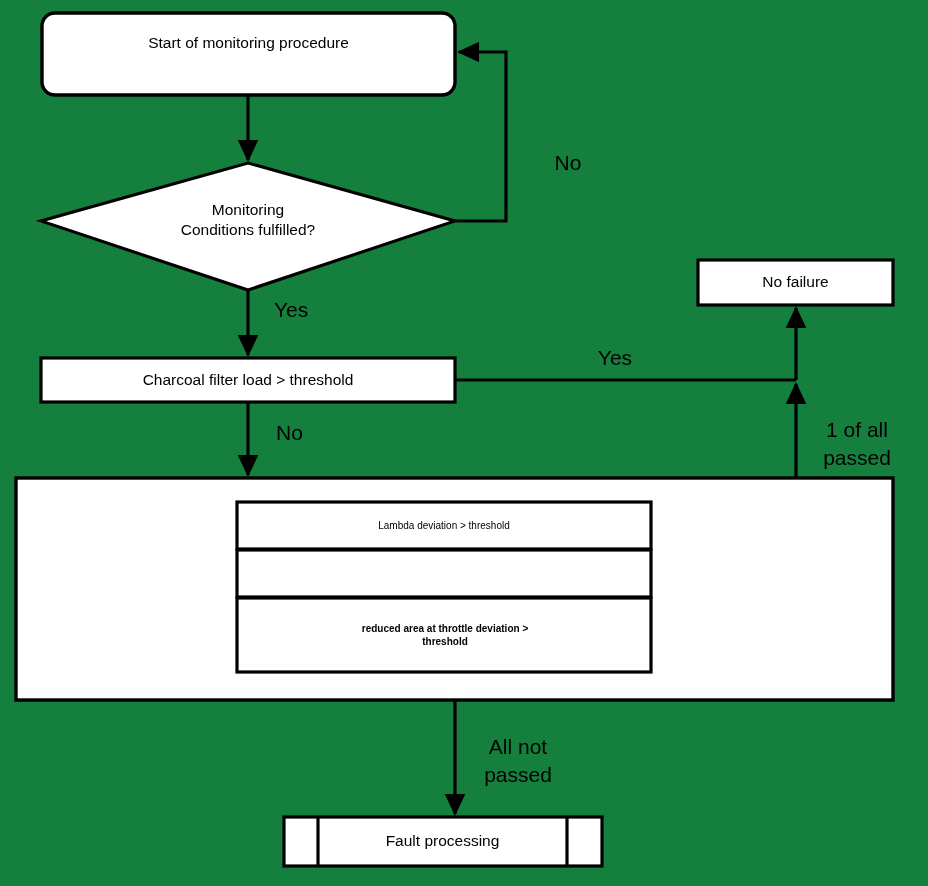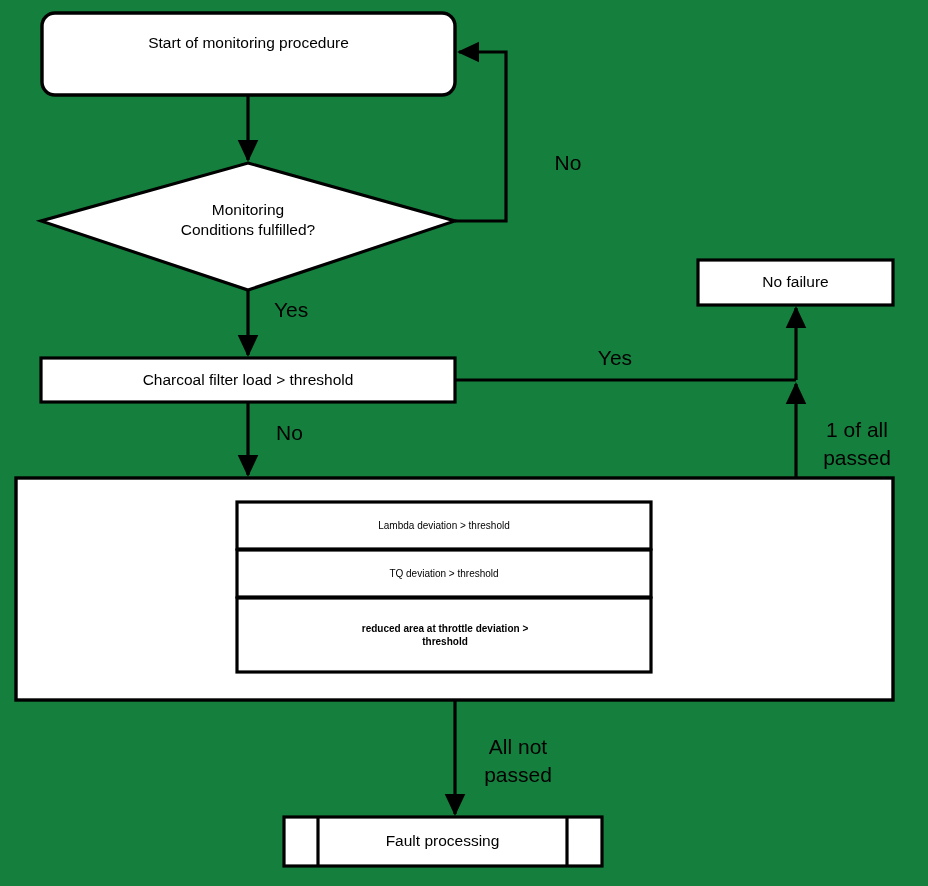--- a/index.html
+++ b/index.html
@@ -96,21 +96,20 @@
 
   <div class="node-text t15" style="left:95px; top:196px; width:306px; height:48px;">Monitoring
 Conditions fulfilled?</div>
 
   <div class="node-text t15" style="left:41px; top:358px; width:414px; height:44px;">Charcoal filter load &gt; threshold</div>
 
   <div class="node-text t15" style="left:698px; top:260px; width:195px; height:45px;">No failure</div>
 
   <div class="node-text t14" style="left:237px; top:502px; width:414px; height:47px;">Lambda deviation &gt; threshold</div>
 
-  <div class="node-text t14" style="left:237px; top:550px; width:414px; height:47px;">TQ deviation &gt; threshold</div>
 
   <div class="node-text t14" style="left:237px; top:598px; width:416px; height:74px;font-weight:bold;">reduced area at throttle deviation &gt;
 threshold</div>
 
   <div class="node-text t15" style="left:318px; top:817px; width:249px; height:49px;">Fault processing</div>
 
   <div class="lbl" style="left:548px; top:149px; width:40px;">No</div>
 
   <div class="lbl" style="left:274px; top:296px; width:46px; text-align:left;">Yes</div>
 

